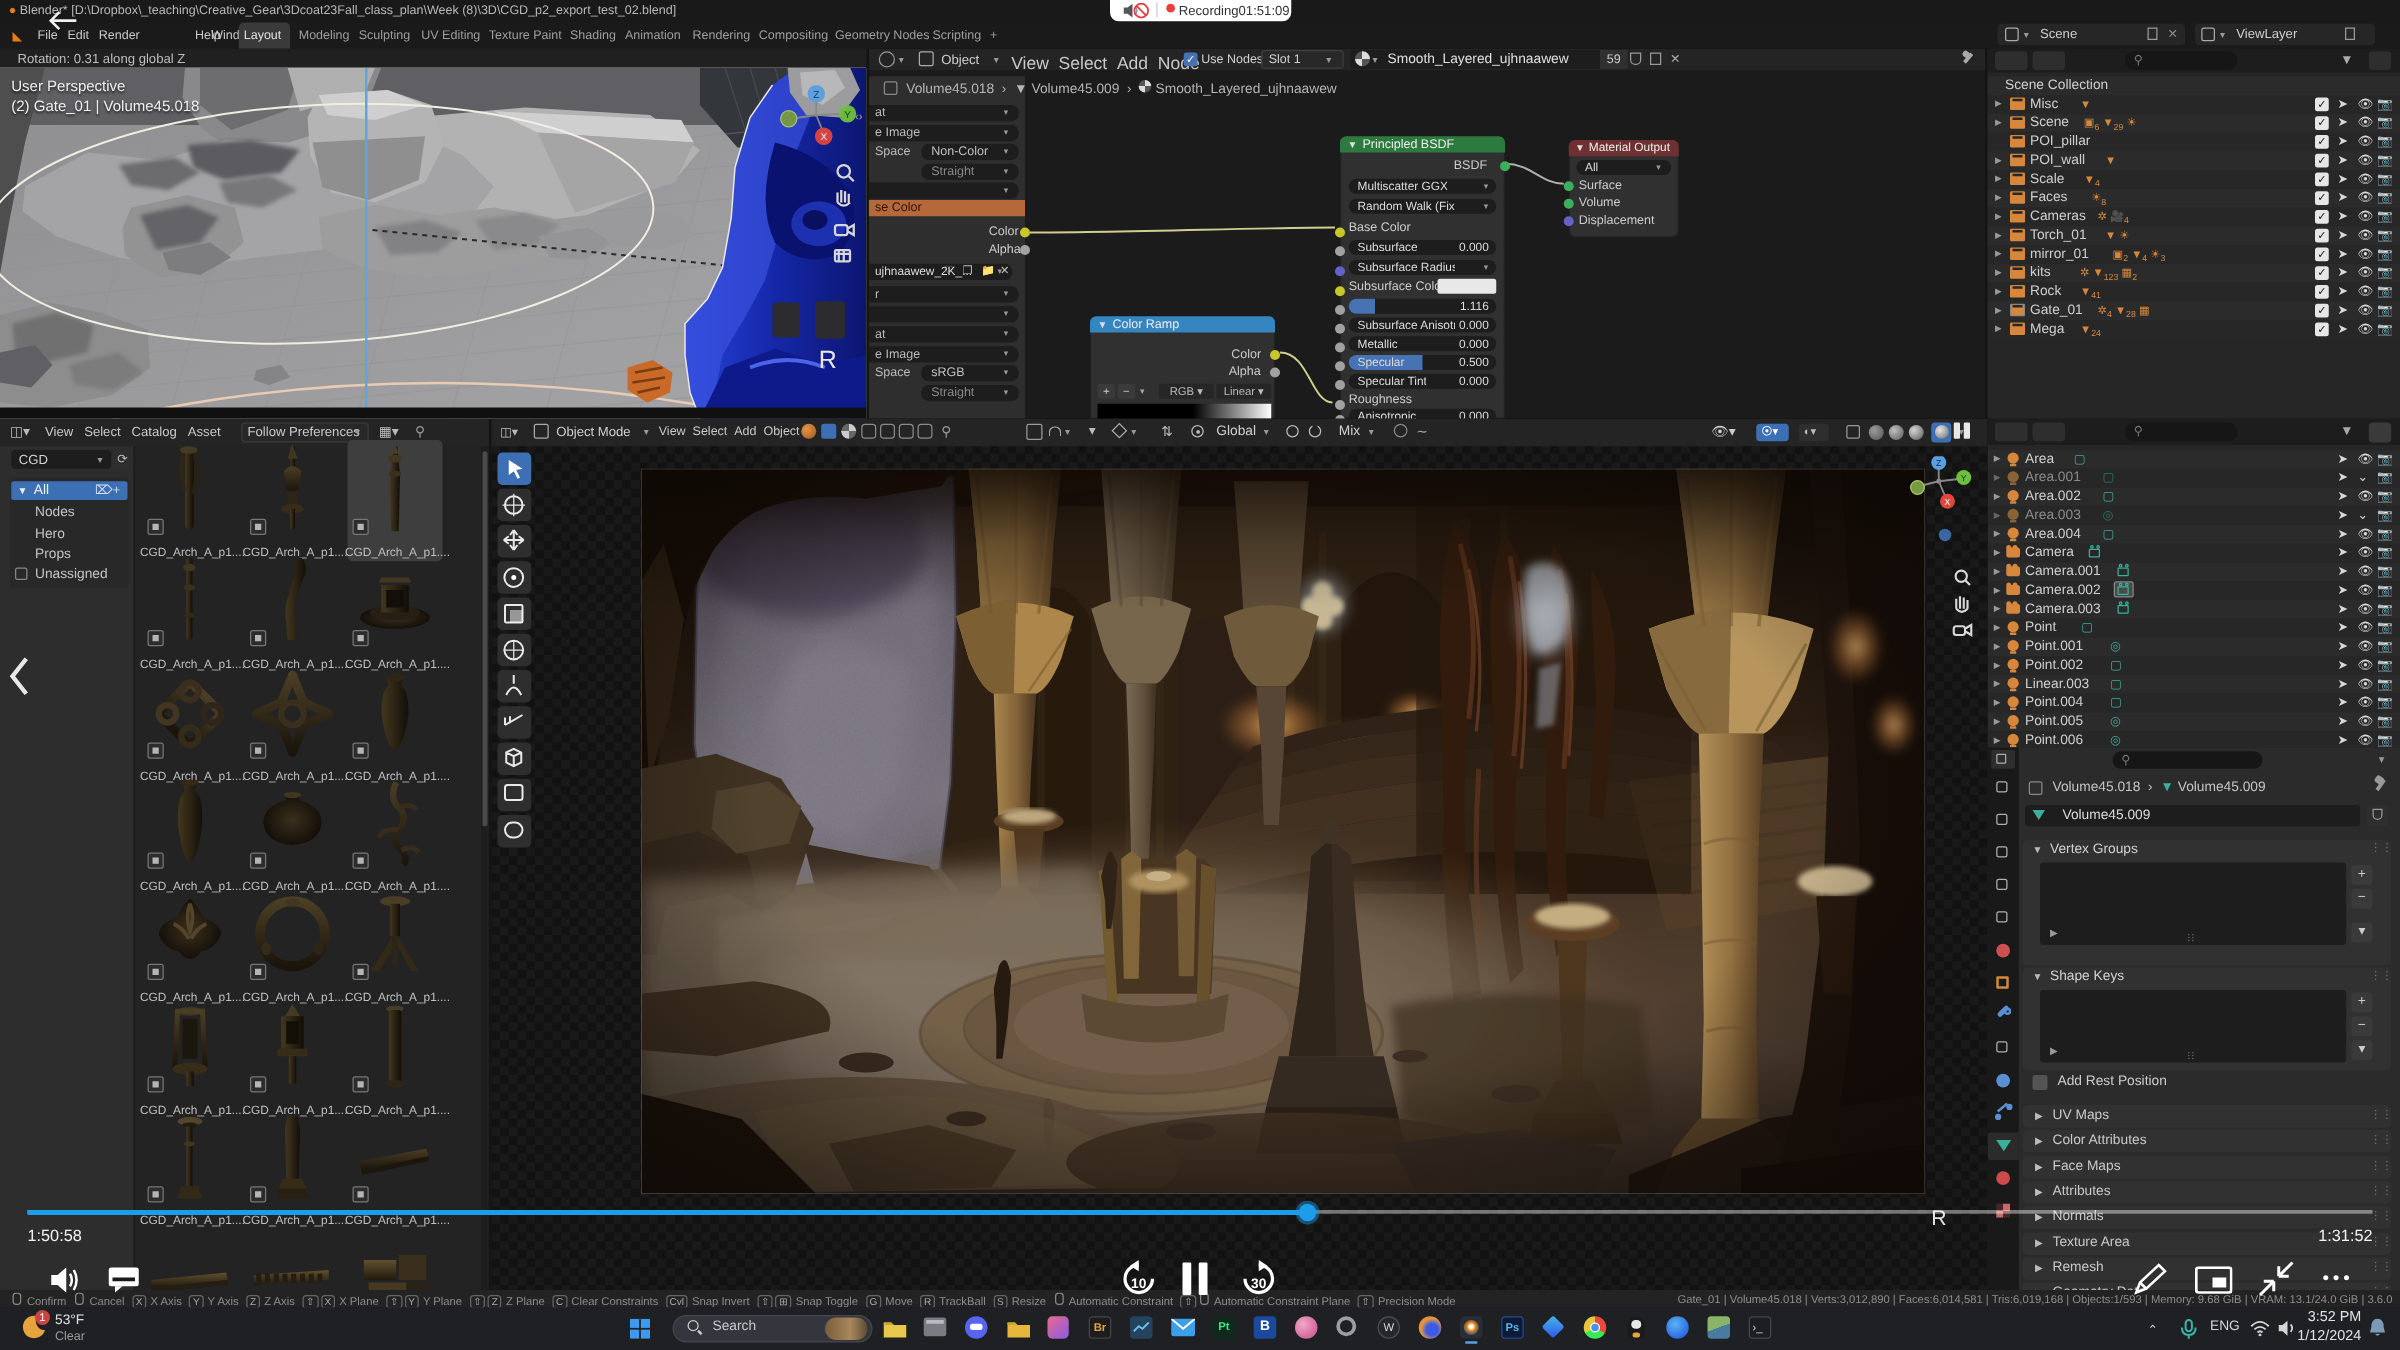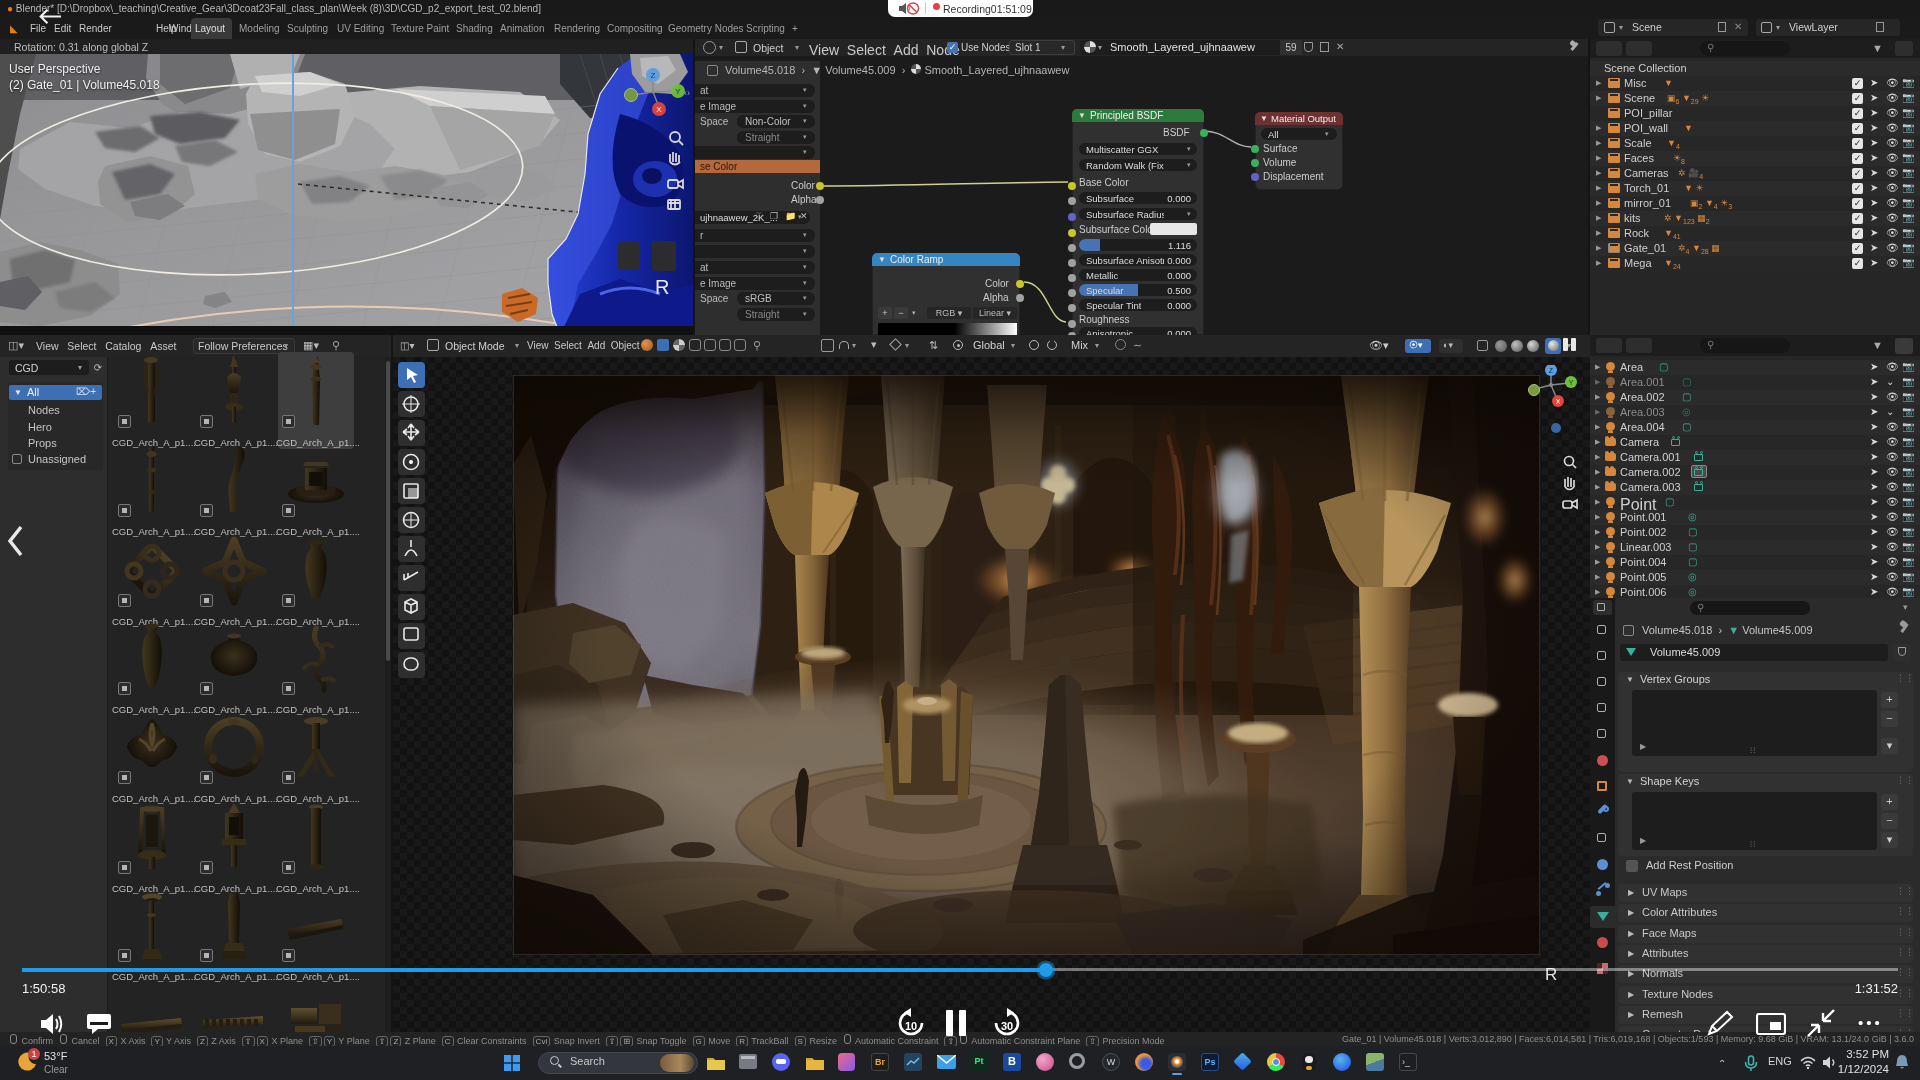--- a/index.html
+++ b/index.html
@@ -578,21 +578,21 @@
 <div class="abs" style="left:104px;top:149px;width:9px;height:7px;border:1.5px solid #3aaf9c;border-radius:1px;"></div>
 <div class="abs" style="left:105px;top:146px;width:3px;height:3px;border:1px solid #3aaf9c;border-radius:50%;"></div>
 <div class="abs" style="left:110px;top:146px;width:3px;height:3px;border:1px solid #3aaf9c;border-radius:50%;"></div>
 <div class="abs" style="left:280px;top:146px;font-size:10px;color:#d8d8d8;">➤</div>
 <div class="abs" style="left:296px;top:146px;font-size:10px;color:#d8d8d8;">👁</div>
 <div class="abs" style="left:312px;top:146px;font-size:10px;color:#d8d8d8;">📷</div>
 <div class="abs" style="left:0;top:160px;width:330px;height:15px;background:#272727;"></div>
 <div class="abs" style="left:5px;top:163px;font-size:7px;color:#999;">▶</div>
 <div class="abs" style="left:16px;top:162px;width:9px;height:9px;background:#d6873b;border-radius:50%;"></div>
 <div class="abs" style="left:18px;top:171px;width:5px;height:2px;background:#d6873b;"></div>
-<div class="abs" style="left:30px;top:161px;font-size:16px;color:#cfcfcf;white-space:nowrap;">Point</div>
+<div class="abs" style="left:30px;top:161px;font-size:11px;color:#cfcfcf;white-space:nowrap;">Point</div>
 <div class="abs" style="left:75px;top:161px;font-size:10px;color:#3aaf9c;">▢</div>
 <div class="abs" style="left:280px;top:161px;font-size:10px;color:#d8d8d8;">➤</div>
 <div class="abs" style="left:296px;top:161px;font-size:10px;color:#d8d8d8;">👁</div>
 <div class="abs" style="left:312px;top:161px;font-size:10px;color:#d8d8d8;">📷</div>
 <div class="abs" style="left:0;top:175px;width:330px;height:15px;background:#2b2b2b;"></div>
 <div class="abs" style="left:5px;top:178px;font-size:7px;color:#999;">▶</div>
 <div class="abs" style="left:16px;top:177px;width:9px;height:9px;background:#d6873b;border-radius:50%;"></div>
 <div class="abs" style="left:18px;top:186px;width:5px;height:2px;background:#d6873b;"></div>
 <div class="abs" style="left:30px;top:176px;font-size:11px;color:#cfcfcf;white-space:nowrap;">Point.001</div>
 <div class="abs" style="left:98px;top:176px;font-size:10px;color:#3aaf9c;">◎</div>
@@ -718,21 +718,21 @@
 <div class="abs" style="left:28px;top:346.9px;width:295px;height:18px;background:#313131;border-radius:4px;"></div>
 <div class="abs" style="left:38px;top:350.9px;font-size:8px;color:#bbb;">▶</div>
 <div class="abs" style="left:52px;top:348.9px;font-size:11px;color:#c9c9c9;">Attributes</div>
 <div class="abs" style="left:306px;top:348.9px;font-size:9px;color:#777;">⋮⋮</div>
 <div class="abs" style="left:28px;top:367.2px;width:295px;height:18px;background:#313131;border-radius:4px;"></div>
 <div class="abs" style="left:38px;top:371.2px;font-size:8px;color:#bbb;">▶</div>
 <div class="abs" style="left:52px;top:369.2px;font-size:11px;color:#c9c9c9;">Normals</div>
 <div class="abs" style="left:306px;top:369.2px;font-size:9px;color:#777;">⋮⋮</div>
 <div class="abs" style="left:28px;top:387.5px;width:295px;height:18px;background:#313131;border-radius:4px;"></div>
 <div class="abs" style="left:38px;top:391.5px;font-size:8px;color:#bbb;">▶</div>
-<div class="abs" style="left:52px;top:389.5px;font-size:11px;color:#c9c9c9;">Texture Nodes</div>
+<div class="abs" style="left:52px;top:389.5px;font-size:11px;color:#c9c9c9;">Texture Area</div>
 <div class="abs" style="left:306px;top:389.5px;font-size:9px;color:#777;">⋮⋮</div>
 <div class="abs" style="left:28px;top:407.8px;width:295px;height:18px;background:#313131;border-radius:4px;"></div>
 <div class="abs" style="left:38px;top:411.8px;font-size:8px;color:#bbb;">▶</div>
 <div class="abs" style="left:52px;top:409.8px;font-size:11px;color:#c9c9c9;">Remesh</div>
 <div class="abs" style="left:306px;top:409.8px;font-size:9px;color:#777;">⋮⋮</div>
 <div class="abs" style="left:28px;top:428.1px;width:295px;height:18px;background:#313131;border-radius:4px;"></div>
 <div class="abs" style="left:38px;top:432.1px;font-size:8px;color:#bbb;">▶</div>
 <div class="abs" style="left:52px;top:430.1px;font-size:11px;color:#c9c9c9;">Geometry Data</div>
 <div class="abs" style="left:306px;top:430.1px;font-size:9px;color:#777;">⋮⋮</div>
     </div>

